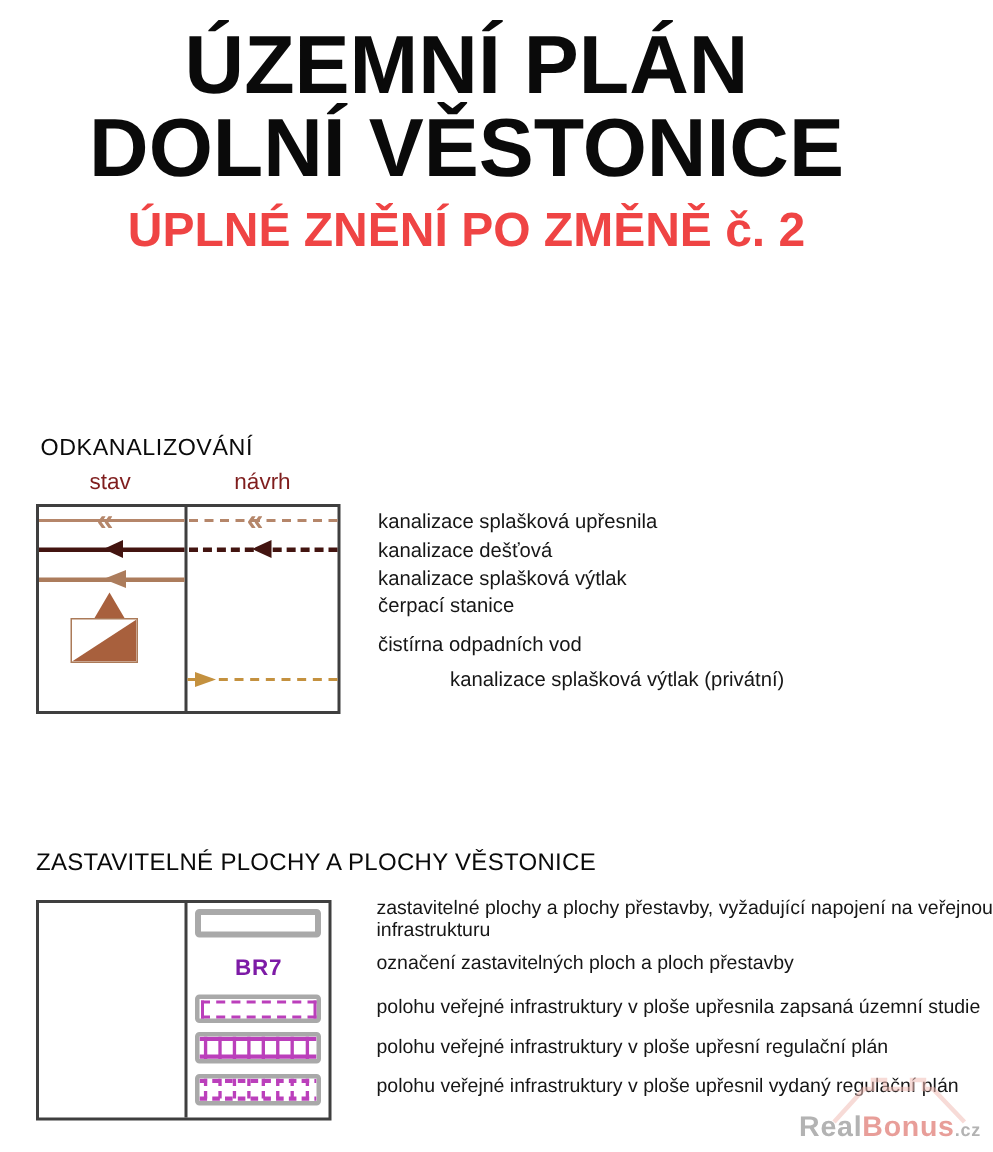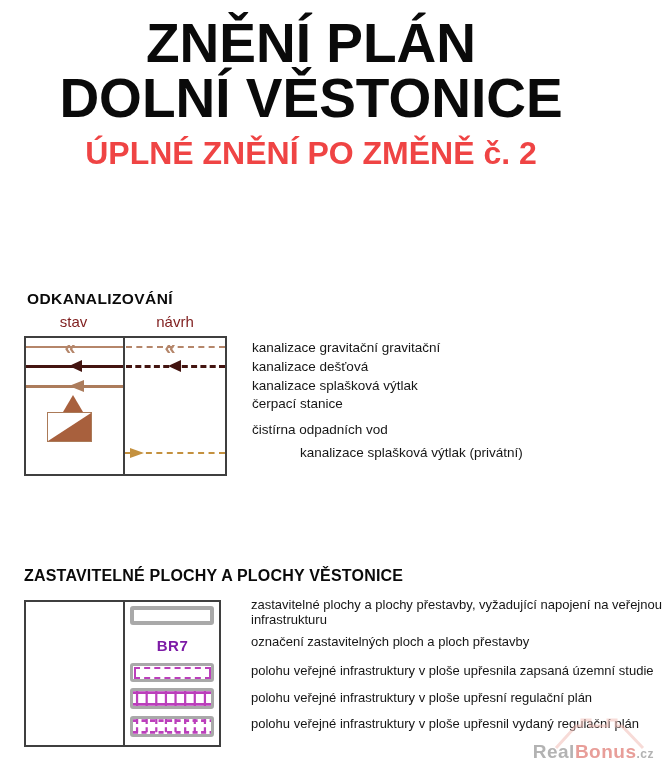--- a/index.html
+++ b/index.html
@@ -26,21 +26,21 @@
     background:#ffffff;
     font-family:"Liberation Sans","DejaVu Sans",sans-serif;
     color:var(--ink);
     overflow:hidden;
   }
   
   .title-block{position:absolute;top:16px;left:0;width:622px;text-align:center;}
   .title-line{font-size:55px;line-height:55px;font-weight:bold;color:#0a0a0a;letter-spacing:0px;}
   .subtitle{margin-top:10px;font-size:32px;line-height:34px;font-weight:bold;color:#ef4444;}
   
-  .sec-heading{position:absolute;font-weight:bold;color:#0a0a0a;}
+  .sec-heading{position:absolute;font-weight:normal;color:#0a0a0a;}
   #drainage-heading{left:27px;top:290px;font-size:15.5px;letter-spacing:.4px;}
   #areas-heading{left:24px;top:567px;font-size:16px;letter-spacing:.2px;}
   .col-label{position:absolute;top:313px;font-size:15px;text-align:center;color:#7f1d1d;}
   #col-stav{left:24px;width:99px;}
   #col-navrh{left:123px;width:104px;}
   
   .legend-box{position:absolute;border:2px solid var(--box-border);background:#fff;}
   #drainage-box{left:24px;top:336px;width:203px;height:140px;}
   #areas-box{left:24px;top:600px;width:197px;height:147px;}
   .divider{position:absolute;top:0;bottom:0;left:97px;width:2px;background:var(--box-border);}
@@ -76,21 +76,21 @@
   .watermark-text .red{color:var(--wm-red);}
   .watermark-text .cz{font-size:12px;}
   .watermark-house{position:absolute;left:552px;top:716px;opacity:.55;}
 </style>
 </head>
 <body>
 
 <div class="page">
 
   <div class="title-block">
-    <div class="title-line">ZNĚNÍ PLÁN</div>
+    <div class="title-line">ÚZEMNÍ PLÁN</div>
     <div class="title-line">DOLNÍ VĚSTONICE</div>
     <div class="subtitle">ÚPLNÉ ZNĚNÍ PO ZMĚNĚ č. 2</div>
   </div>
 
   <div class="sec-heading" id="drainage-heading">ODKANALIZOVÁNÍ</div>
   <div class="col-label" id="col-stav">stav</div>
   <div class="col-label" id="col-navrh">návrh</div>
 
   <div class="legend-box" id="drainage-box">
     <div class="divider"></div>
@@ -113,21 +113,21 @@
     <div class="plant-rect">
       <svg viewBox="0 0 42 27" preserveAspectRatio="none">
         <polygon points="0,27 42,27 42,0" fill="var(--symbol-fill)"></polygon>
       </svg>
     </div>
 
     <div class="hline dash" style="left:99px;right:0;top:114px;border-top-width:2.5px;color:var(--line-private);"></div>
     <span class="tri-right" style="left:104px;top:110px;border-width:5.5px 0 5.5px 14px;border-left-color:var(--line-private);"></span>
   </div>
 
-  <div class="lbl" style="top:340px;">kanalizace gravitační gravitační</div>
+  <div class="lbl" style="top:340px;">kanalizace splašková upřesnila</div>
   <div class="lbl" style="top:359px;">kanalizace dešťová</div>
   <div class="lbl" style="top:378px;">kanalizace splašková výtlak</div>
   <div class="lbl" style="top:396px;">čerpací stanice</div>
   <div class="lbl" style="top:422px;">čistírna odpadních vod</div>
   <div class="lbl" style="top:445px;margin-left:48px;">kanalizace splašková výtlak (privátní)</div>
 
   <div class="sec-heading" id="areas-heading">ZASTAVITELNÉ PLOCHY A PLOCHY VĚSTONICE</div>
 
   <div class="legend-box" id="areas-box">
     <div class="divider"></div>

